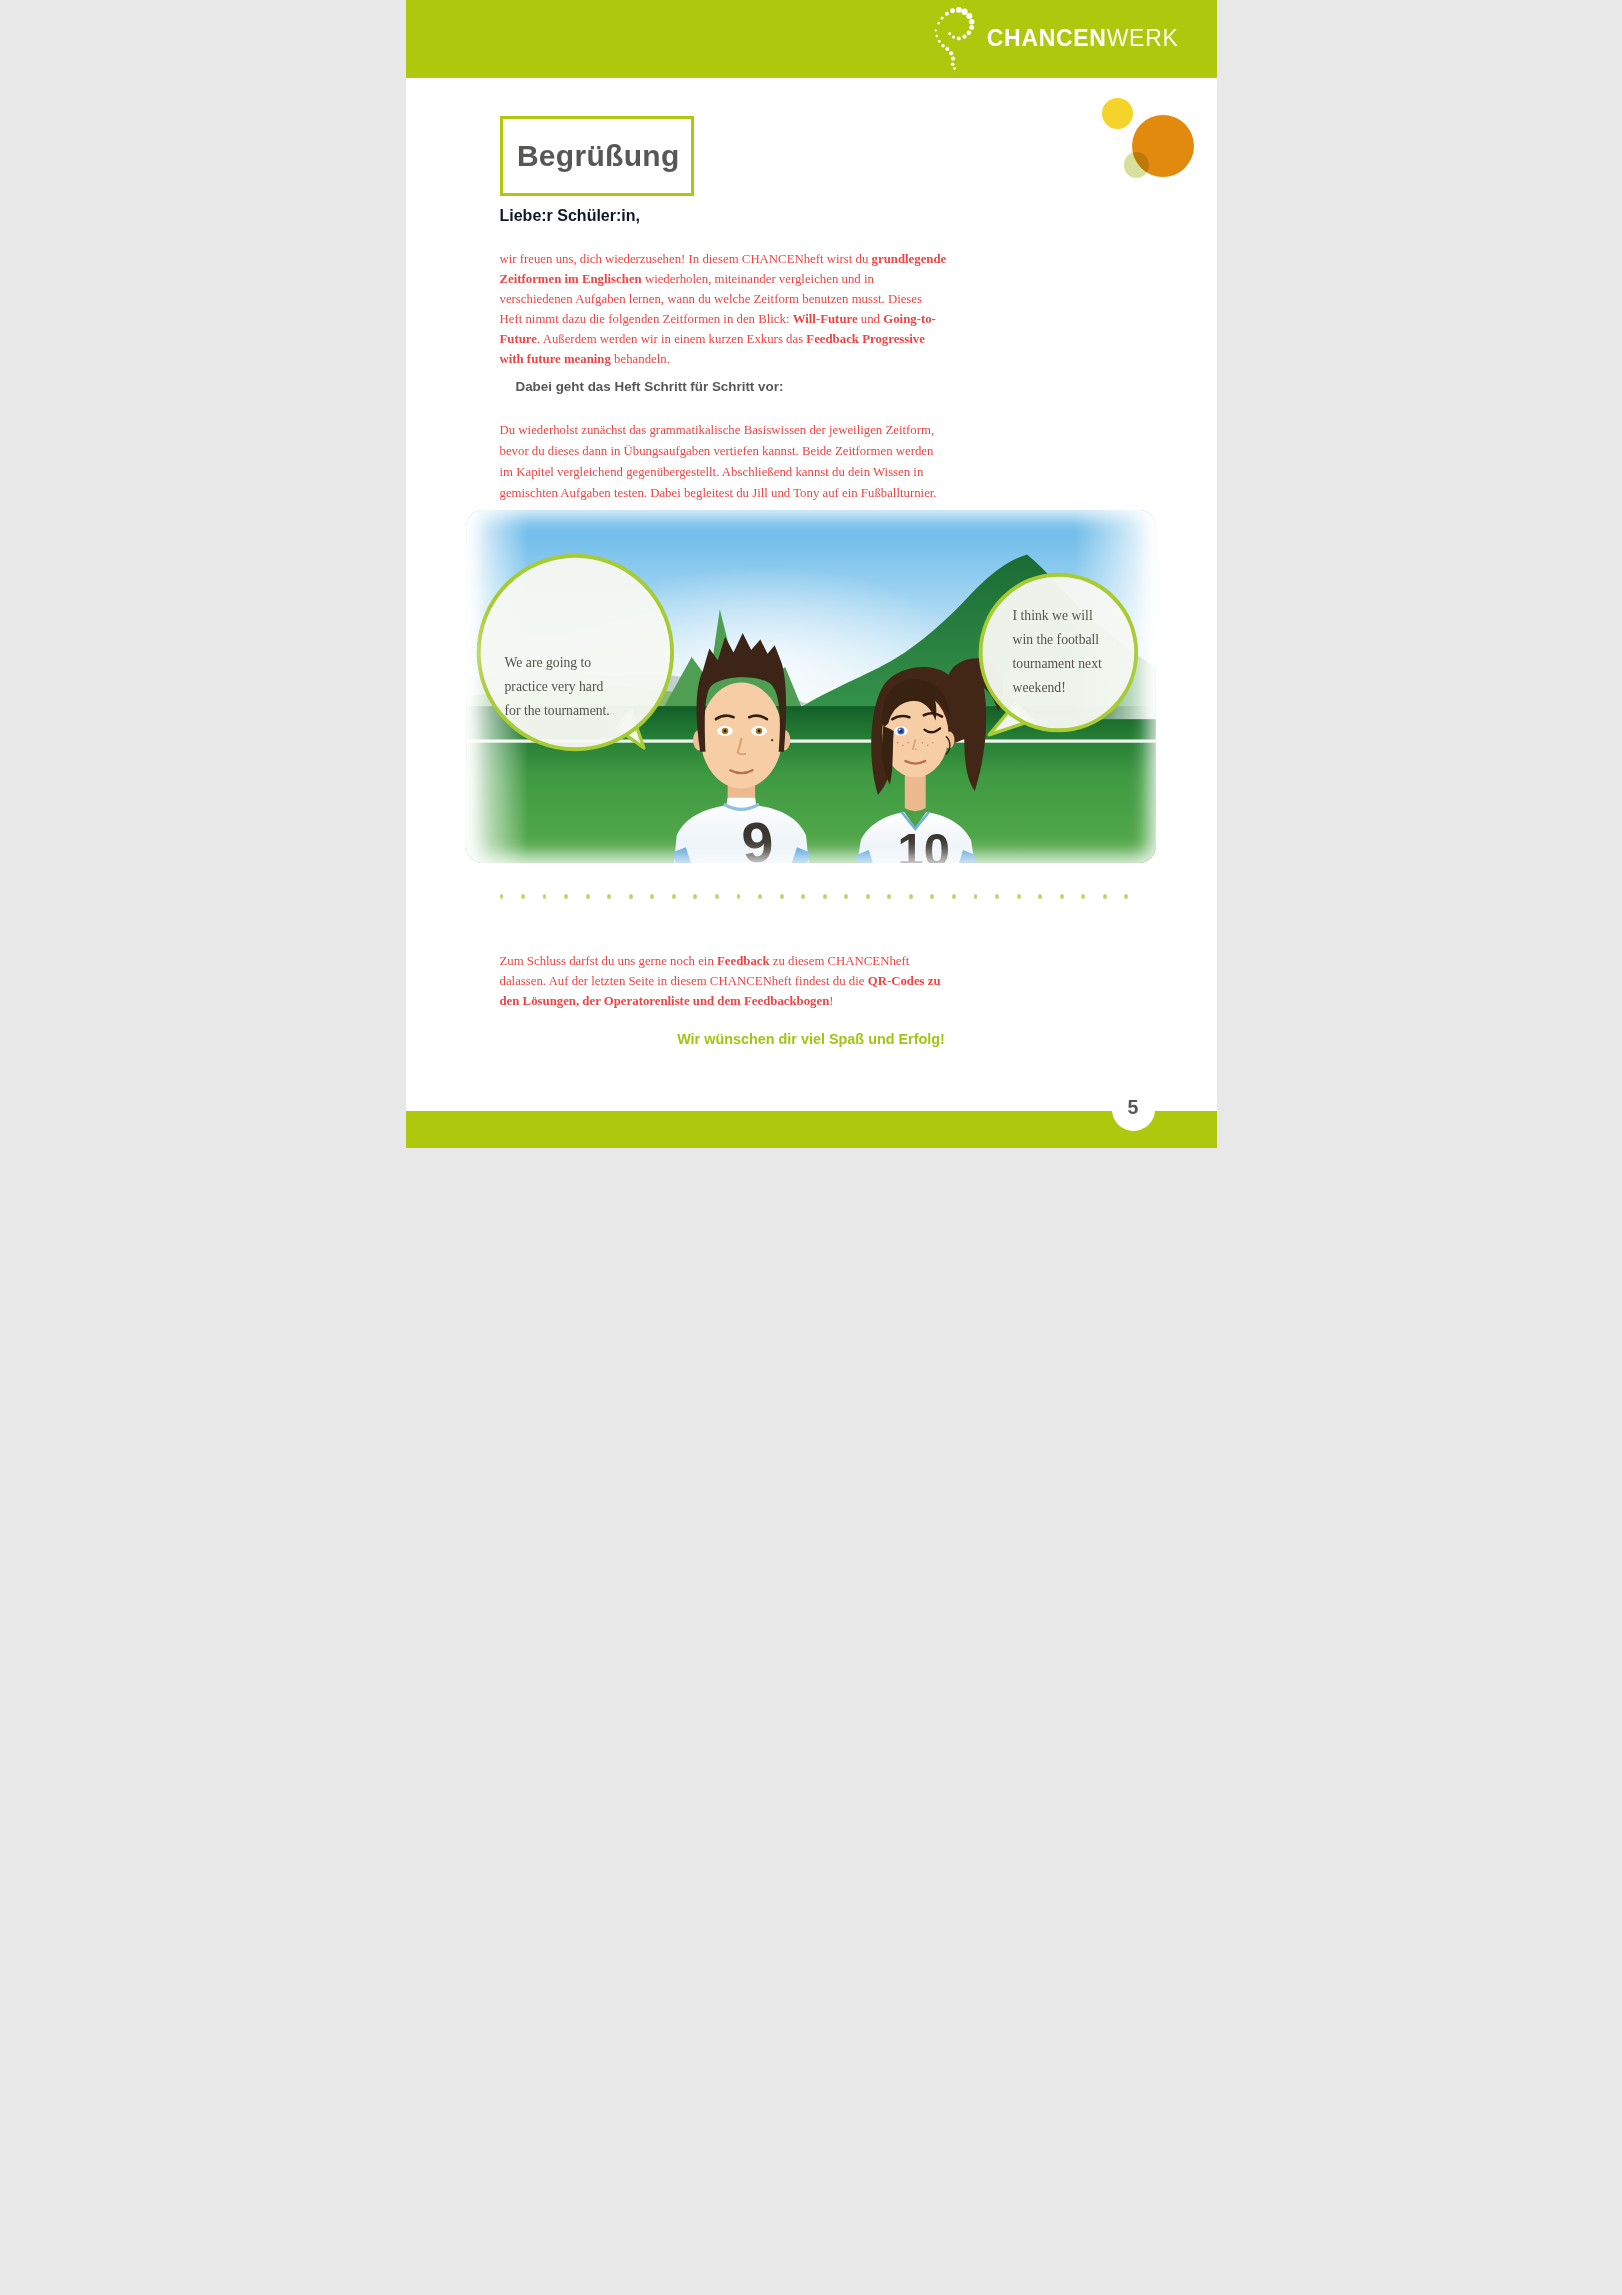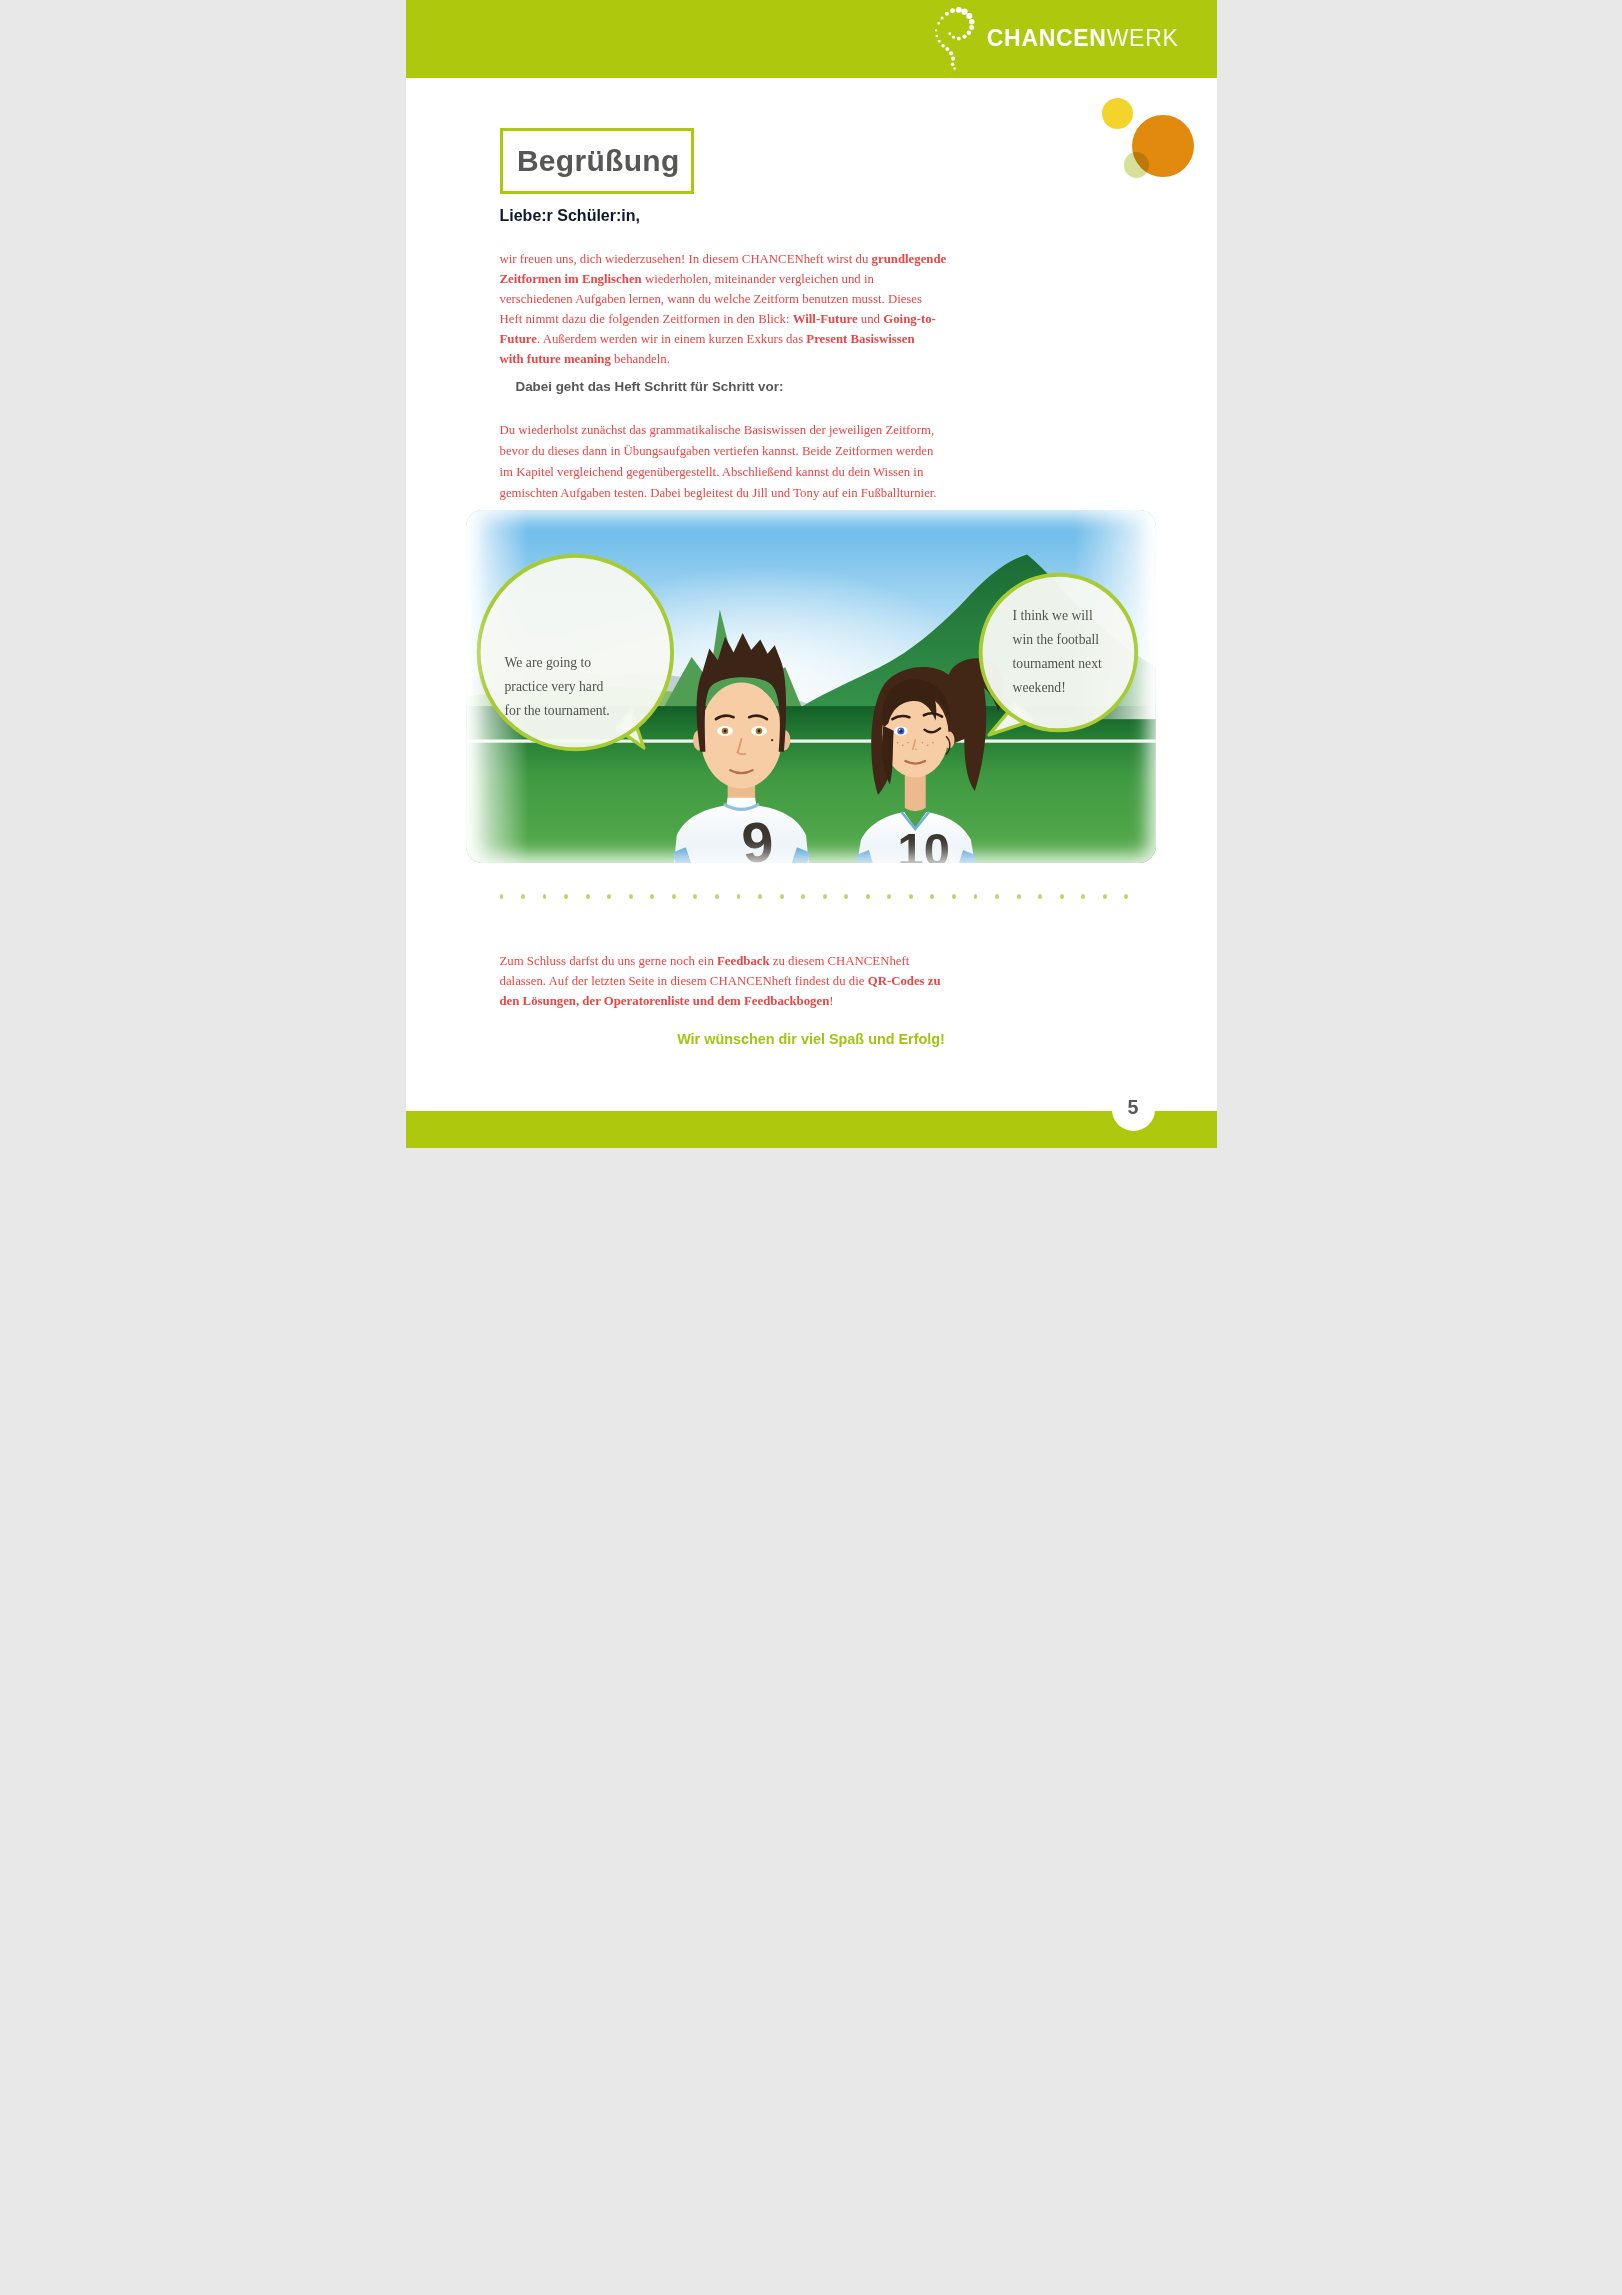--- a/index.html
+++ b/index.html
@@ -13,22 +13,22 @@
   .logo-text .bold{font-weight:700;}
   .logo-text .light{font-weight:400;opacity:.95;}
 
   
   .circle{position:absolute;border-radius:50%;}
   .c-yellow{left:696px;top:98px;width:31px;height:31px;background:#f4d42a;}
   .c-orange{left:726px;top:115px;width:62px;height:62px;background:#e18a0d;}
   .c-lightgreen{left:718px;top:152px;width:25.5px;height:25.5px;background:#d6e09b;mix-blend-mode:multiply;}
 
   
-  .title-box{position:absolute;left:94px;top:116px;width:194px;height:66px;border:3.3px solid #aec90d;
-             box-sizing:border-box;display:flex;align-items:center;margin-top:12px;}
+  .title-box{position:absolute;left:94px;top:116px;width:194px;height:80px;border:3.3px solid #aec90d;
+             box-sizing:border-box;display:flex;align-items:center;}
   .title-box h1{margin:0;padding-left:14.4px;font-size:30px;font-weight:700;color:#575756;letter-spacing:0.3px;}
 
   .salutation{position:absolute;left:94px;top:207px;font-size:16px;font-weight:700;color:#0f172a;}
 
   .serif{font-family:"Liberation Serif",serif;color:#ef4444;margin-top:20px;}
   .intro{position:absolute;left:94px;top:229px;width:628px;font-size:12.8px;line-height:20px;}
   .intro b,.outro b{font-weight:700;}
 
   .steps-heading{position:absolute;left:94px;top:379px;font-size:13.4px;font-weight:700;color:#575756;padding-left:16px;}
   .steps{position:absolute;left:94px;top:400px;width:635px;font-size:12.8px;line-height:21px;}
@@ -105,21 +105,21 @@
     <h1>Begrüßung</h1>
   </div>
 
   <div class="salutation">Liebe:r Schüler:in,</div>
 
   <div class="intro serif">
       <div><span>wir freuen uns, dich wiederzusehen! In diesem CHANCENheft wirst du </span><b>grundlegende</b></div>
       <div><b>Zeitformen im Englischen</b><span> wiederholen, miteinander vergleichen und in</span></div>
       <div><span>verschiedenen Aufgaben lernen, wann du welche Zeitform benutzen musst. Dieses</span></div>
       <div><span>Heft nimmt dazu die folgenden Zeitformen in den Blick: </span><b>Will-Future</b><span> und </span><b>Going-to-</b></div>
-      <div><b>Future</b><span>. Außerdem werden wir in einem kurzen Exkurs das </span><b>Present Basiswissen</b></div>
+      <div><b>Future</b><span>. Außerdem werden wir in einem kurzen Exkurs das </span><b>Feedback Progressive</b></div>
       <div><b>with future meaning</b><span> behandeln.</span></div>
     </div>
 
   <div class="steps-heading">Dabei geht das Heft Schritt für Schritt vor:</div>
   <div class="steps serif">
       <div><span>Du wiederholst zunächst das grammatikalische Basiswissen der jeweiligen Zeitform,</span></div>
       <div><span>bevor du dieses dann in Übungsaufgaben vertiefen kannst. Beide Zeitformen werden</span></div>
       <div><span>im Kapitel vergleichend gegenübergestellt. Abschließend kannst du dein Wissen in</span></div>
       <div><span>gemischten Aufgaben testen. Dabei begleitest du Jill und Tony auf ein Fußballturnier.</span></div>
     </div>

